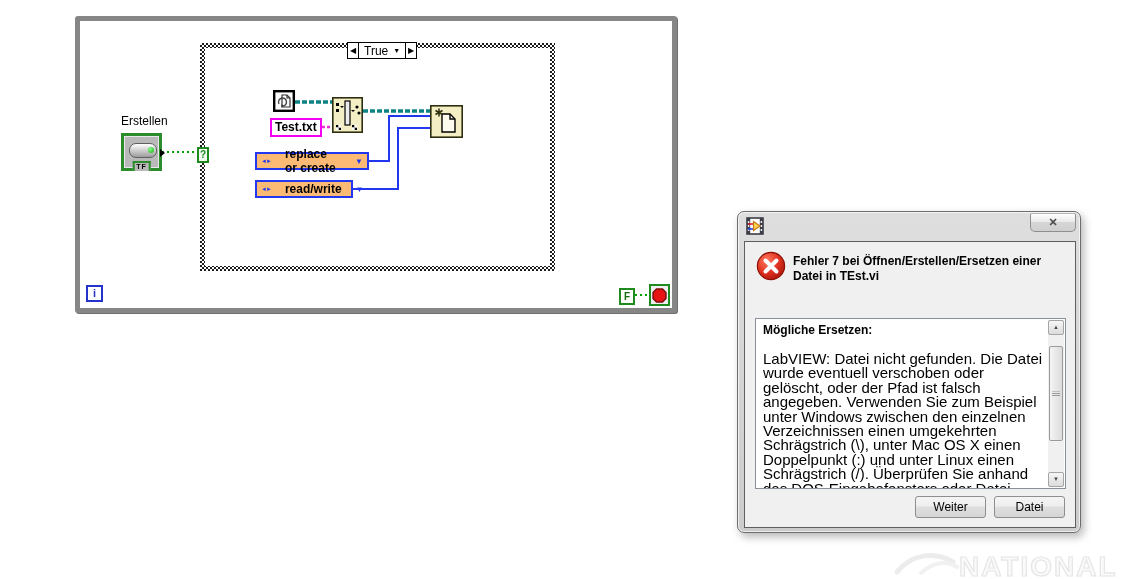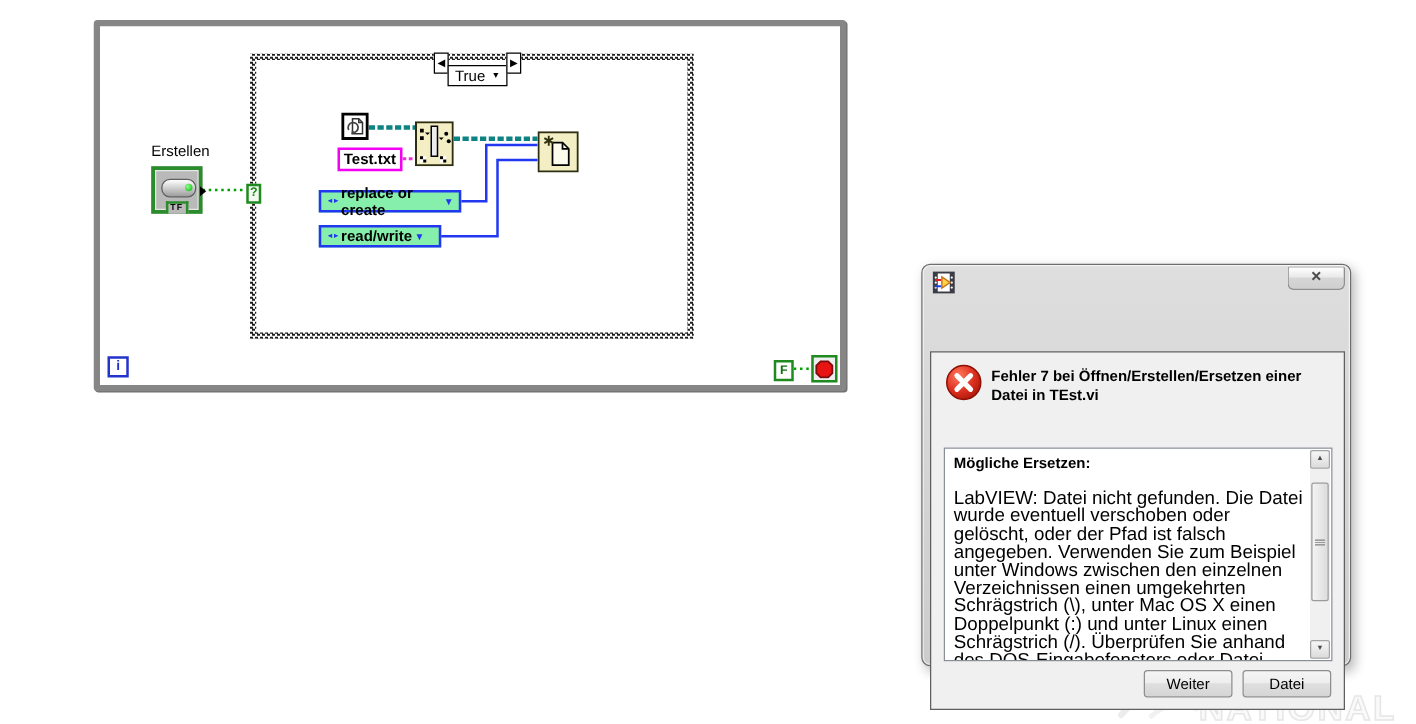--- a/index.html
+++ b/index.html
@@ -11,21 +11,21 @@
       border:5px solid #868686;border-radius:3px;background:#fff;box-sizing:border-box;
       box-shadow:1px 1px 0 #6f6f6f;}
   .case-frame{position:absolute;left:200px;top:43px;width:355px;height:228px;box-sizing:border-box;
       background:repeating-conic-gradient(#1d1d1d 0% 25%,#ffffff 0% 50%);background-size:4px 4px;}
   .case-inner{position:absolute;left:5px;top:5px;right:5px;bottom:5px;background:#fff;}
 
   .case-label{position:absolute;left:347px;top:42px;display:flex;z-index:6;font-size:12px;}
   .case-label .cbox{background:#fff;border:1px solid #000;height:15px;display:flex;
       align-items:center;justify-content:center;box-sizing:content-box;}
   .case-label .arrow{width:10px;font-size:8px;line-height:15px;}
-  .case-label .val{padding:0 5px;margin:10px -1px;gap:5px;}
+  .case-label .val{padding:0 5px;margin:0 -1px;gap:5px;}
   .case-label .dd{font-size:7px;color:#000;}
 
   .wires{position:absolute;left:0;top:0;width:1133px;height:579px;z-index:4;pointer-events:none;}
 
   
   .sel-term{position:absolute;left:197px;top:147px;width:12px;height:16px;z-index:6;
       background:#f2faf2;border:2px solid #1f8b1f;box-sizing:border-box;
       color:#1f8b1f;font-weight:bold;font-size:10px;line-height:12px;text-align:center;}
   .iter-term{position:absolute;left:86px;top:285px;width:17px;height:17px;box-sizing:border-box;
       background:#fff;border:2px solid #2433cc;color:#2433cc;font-weight:bold;font-size:11px;
@@ -47,37 +47,37 @@
   .bool-tf{position:absolute;left:50%;bottom:-3px;transform:translateX(-50%);
       background:#b9b9b9;border:2px solid #2b8c2b;border-bottom:none;font-size:7px;font-weight:bold;
       line-height:8px;padding:0 2px;letter-spacing:1px;}
   .bool-outarrow{position:absolute;right:-6px;top:13px;width:0;height:0;
       border-left:5px solid #000;border-top:4px solid transparent;border-bottom:4px solid transparent;}
 
   
   .dnode{position:absolute;z-index:5;box-sizing:border-box;font-weight:bold;}
   .str-const{left:270px;top:118px;width:52px;height:19px;background:#fff;border:2px solid #f400f4;
       font-size:12px;line-height:15px;padding:0 3px;}
-  .enum{background:#86efac;border:2px solid #2238f0;font-size:12px;display:flex;align-items:center;
-      gap:2px;padding:0 4px;}
+  .enum{background:#fdba74;border:2px solid #2238f0;font-size:12px;display:flex;align-items:center;
+      gap:14px;padding:0 4px;}
   .enum .spin{color:#2238f0;font-size:6px;letter-spacing:-1px;}
   .enum .dd{color:#2238f0;font-size:8px;}
   .enum-op{left:255px;top:152px;width:114px;height:18px;}
   .enum-acc{left:255px;top:180px;width:98px;height:18px;}
 
   
   .dialog{position:absolute;left:737px;top:211px;width:344px;height:322px;box-sizing:border-box;
       background:linear-gradient(180deg,#dedede,#cccccc);border:1px solid #6d6d6d;border-radius:7px;
       box-shadow:inset 0 0 0 1px rgba(255,255,255,.65), 3px 4px 9px rgba(0,0,0,.28);z-index:10;}
   .dlg-close{position:absolute;left:292px;top:1px;width:46px;height:19px;box-sizing:border-box;
       background:linear-gradient(180deg,#ffffff,#e9e9e9 45%,#d6d6d6 50%,#cfcfcf);
       border:1px solid #8f8f8f;border-top:1px solid #b5b5b5;border-radius:2px 2px 5px 5px;
       color:#4c4c4c;font-weight:bold;font-size:11px;line-height:16px;text-align:center;cursor:default;}
   .dlg-panel{position:absolute;left:6px;top:29px;width:332px;height:287px;box-sizing:border-box;
-      background:#f0f0f0;border:1px solid #5f5f5f;margin-top:40px;}
+      background:#f0f0f0;border:1px solid #5f5f5f;}
   .err-head{position:absolute;left:48px;top:12px;width:276px;font-size:12px;font-weight:bold;line-height:15px;}
   .err-icon{position:absolute;left:11px;top:9px;width:30px;height:30px;}
   .causes-box{position:absolute;left:10px;top:76px;width:311px;height:171px;box-sizing:border-box;
       background:#fff;border:1px solid #898f98;overflow:hidden;}
   .causes-title{position:absolute;left:7px;top:4px;font-size:12px;font-weight:bold;}
   .causes-text{position:absolute;left:7px;top:33px;width:282px;font-size:15px;line-height:14.4px;}
   
   .sbar{position:absolute;right:1px;top:1px;bottom:1px;width:16px;background:#f0f0f0;}
   .sbtn{position:absolute;left:0;width:16px;height:15px;box-sizing:border-box;
       background:linear-gradient(180deg,#f6f6f6,#dcdcdc);border:1px solid #a5a5a5;border-radius:2px;

